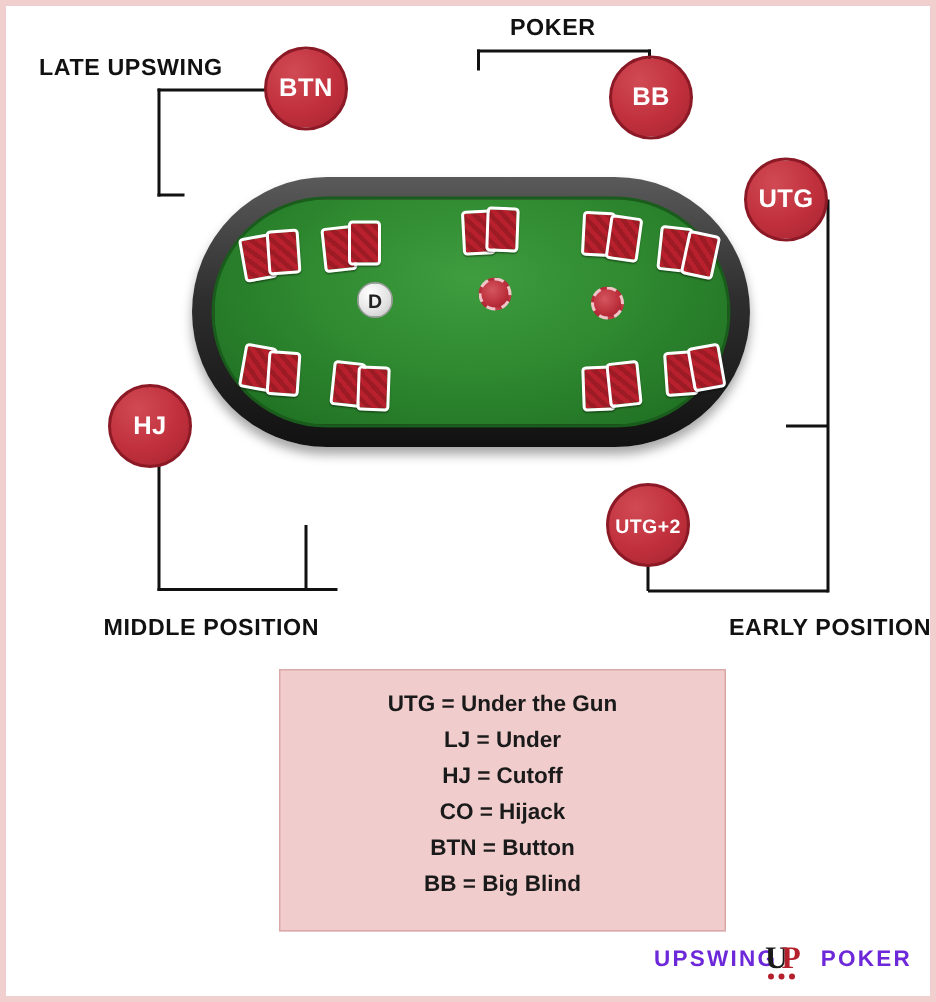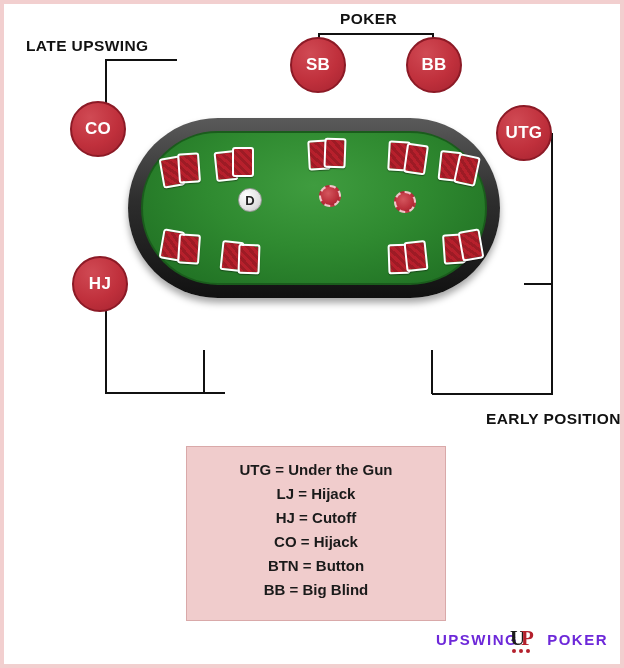--- a/index.html
+++ b/index.html
@@ -127,21 +127,21 @@
     border: 2px solid #ffffff;
     box-sizing: border-box;
     box-shadow: 0 1px 1px rgba(0,0,0,0.4);
   }
 
   
   .legend {
     position: absolute;
     left: 186px;
     top: 446px;
-    width: 260px;
+    width: 298px;
     height: 175px;
     background: #f0cccc;
     border: 1px solid #d9a9a9;
     box-sizing: border-box;
     padding-top: 11px;
   }
   .legend-line {
     text-align: center;
     font-size: 15px;
     font-weight: bold;
@@ -219,20 +219,21 @@
   <div class="line" style="left:203px; top:350px; width:2px; height:44px;"></div>
 
   <div class="line" style="left:551px; top:133px; width:2px; height:262px;"></div>
   <div class="line" style="left:524px; top:133px; width:28px; height:2px;"></div>
   <div class="line" style="left:524px; top:283px; width:28px; height:2px;"></div>
   <div class="line" style="left:432px; top:393px; width:120px; height:2px;"></div>
   <div class="line" style="left:431px; top:350px; width:2px; height:44px;"></div>
 
   <div class="heading" style="left:340px; top:10px;">POKER</div>
   <div class="heading" style="left:26px; top:37px;">LATE UPSWING</div>
+  <div class="heading" style="left:69px; top:410px;">MIDDLE POSITION</div>
   <div class="heading" style="left:442px; top:410px;margin-left:44px;">EARLY POSITION</div>
 
   <div class="table-outer">
     <div class="table-felt">
 
       <div class="dealer-btn" style="left:95px; top:55px;">D</div>
 
       <div class="chip" style="left:176px; top:52px;"></div>
       <div class="chip" style="left:251px; top:58px;"></div>
 
@@ -270,29 +271,29 @@
         <div class="card" style="left:17px; top:0px; transform:rotate(-6deg);"></div>
       </div>
       <div class="cards" style="left:300px; top:97px;">
         <div class="card" style="left:0; top:4px; transform:rotate(-4deg);"></div>
         <div class="card" style="left:17px; top:0px; transform:rotate(-10deg);"></div>
       </div>
 
     </div>
   </div>
 
-  <div class="bubble big" style="left:290px; top:37px;">SB</div>
+  <div class="bubble big" style="left:176px; top:31px;">BTN</div>
   <div class="bubble big" style="left:406px; top:37px;">BB</div>
-  <div class="bubble big" style="left:70px; top:101px;">CO</div>
   <div class="bubble big" style="left:496px; top:105px;">UTG</div>
   <div class="bubble big" style="left:72px; top:256px;">HJ</div>
+  <div class="bubble small" style="left:404px; top:322px;">UTG+2</div>
 
   <div class="legend">
     <div class="legend-line">UTG = Under the Gun</div>
-    <div class="legend-line">LJ = Hijack</div>
+    <div class="legend-line">LJ = Under</div>
     <div class="legend-line">HJ = Cutoff</div>
     <div class="legend-line">CO = Hijack</div>
     <div class="legend-line">BTN = Button</div>
     <div class="legend-line">BB = Big Blind</div>
   </div>
 
   <div class="logo">
     <div class="logo-text logo-left">UPSWING</div>
     <div class="logo-mark">
       <div class="logo-u">U</div>

